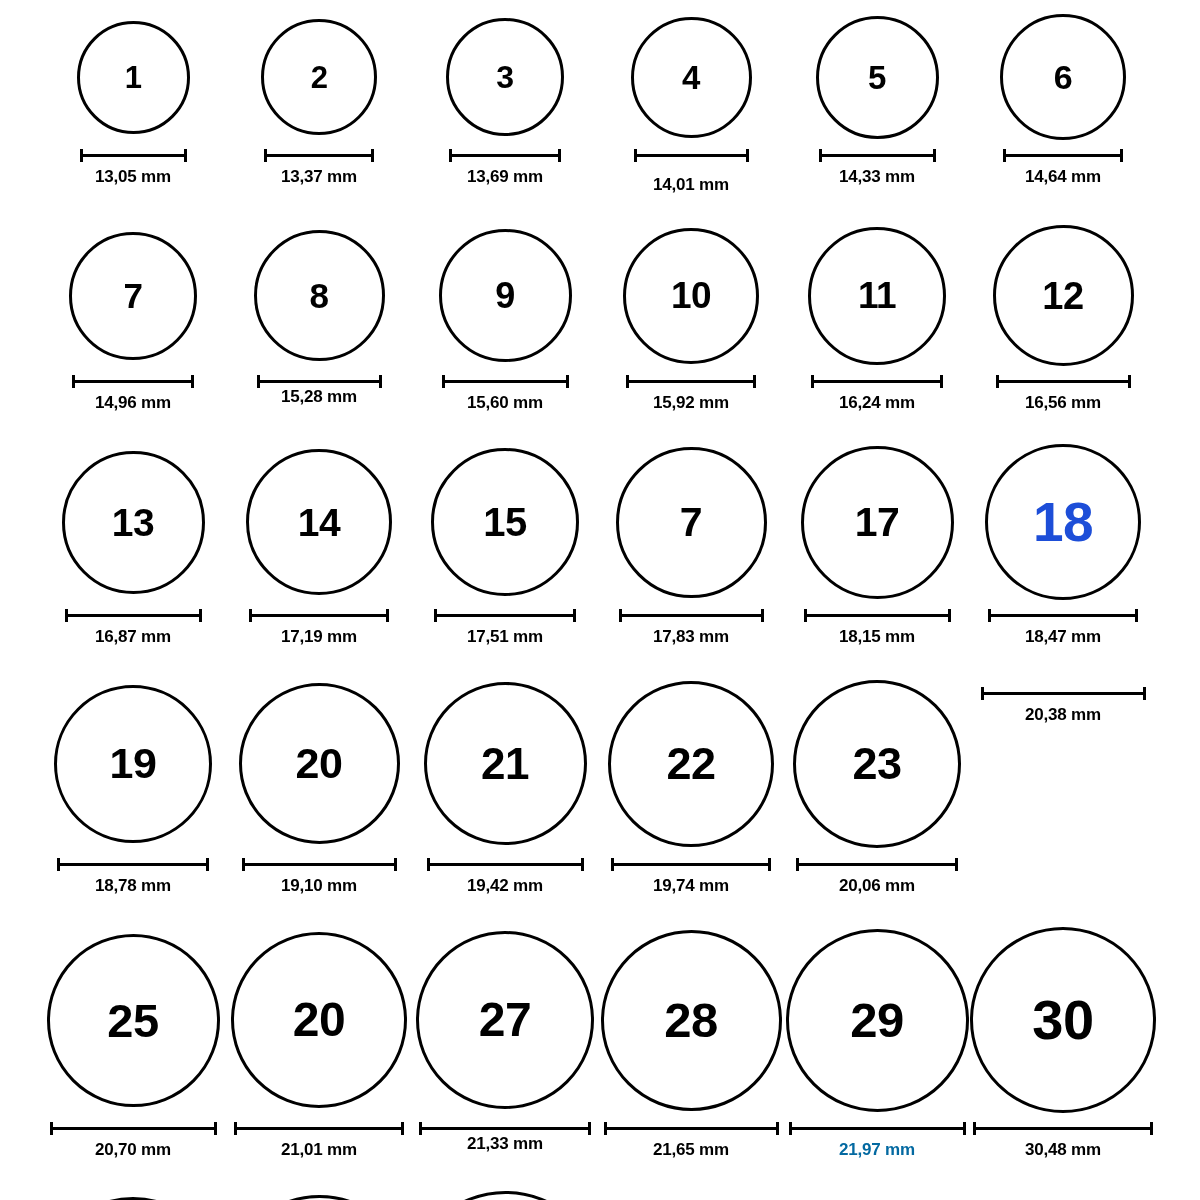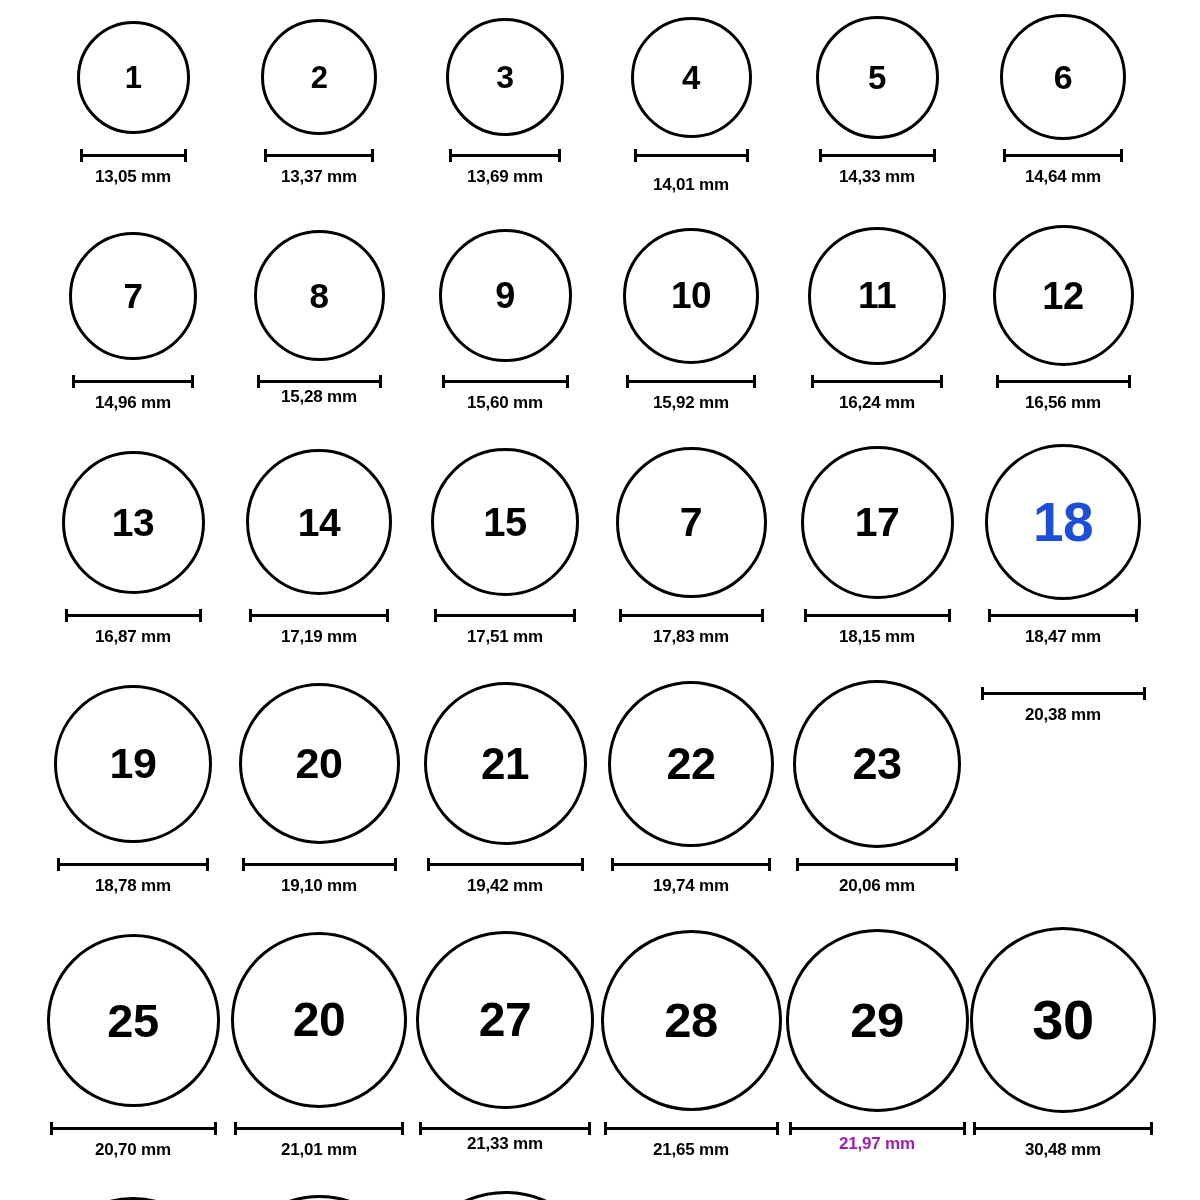--- a/index.html
+++ b/index.html
@@ -403,21 +403,21 @@
       </div>
       <div class="cell">
         <div class="ring-wrap" style="height: 186px;">
           <div class="ring" style="width: 183px; height: 183px; border-color: rgb(0, 0, 0);">
             <div class="ring-number" style="font-size: 49px; color: rgb(0, 0, 0);">29</div>
           </div>
         </div>
         <div class="dim" style="margin-top: 9px;">
           <div class="dim-line" style="width: 177px; background: rgb(0, 0, 0);"></div>
         </div>
-        <div class="measure" style="color: #a21caf;">21,97 mm</div>
+        <div class="measure" style="margin-top: 6px; color: #0369a1;">21,97 mm</div>
       </div>
       <div class="cell">
         <div class="ring-wrap" style="height: 186px;">
           <div class="ring" style="width: 186px; height: 186px; border-color: rgb(0, 0, 0);">
             <div class="ring-number" style="font-size: 56px; color: rgb(0, 0, 0);">30</div>
           </div>
         </div>
         <div class="dim" style="margin-top: 9px;">
           <div class="dim-line" style="width: 180px; background: rgb(0, 0, 0);"></div>
         </div>

